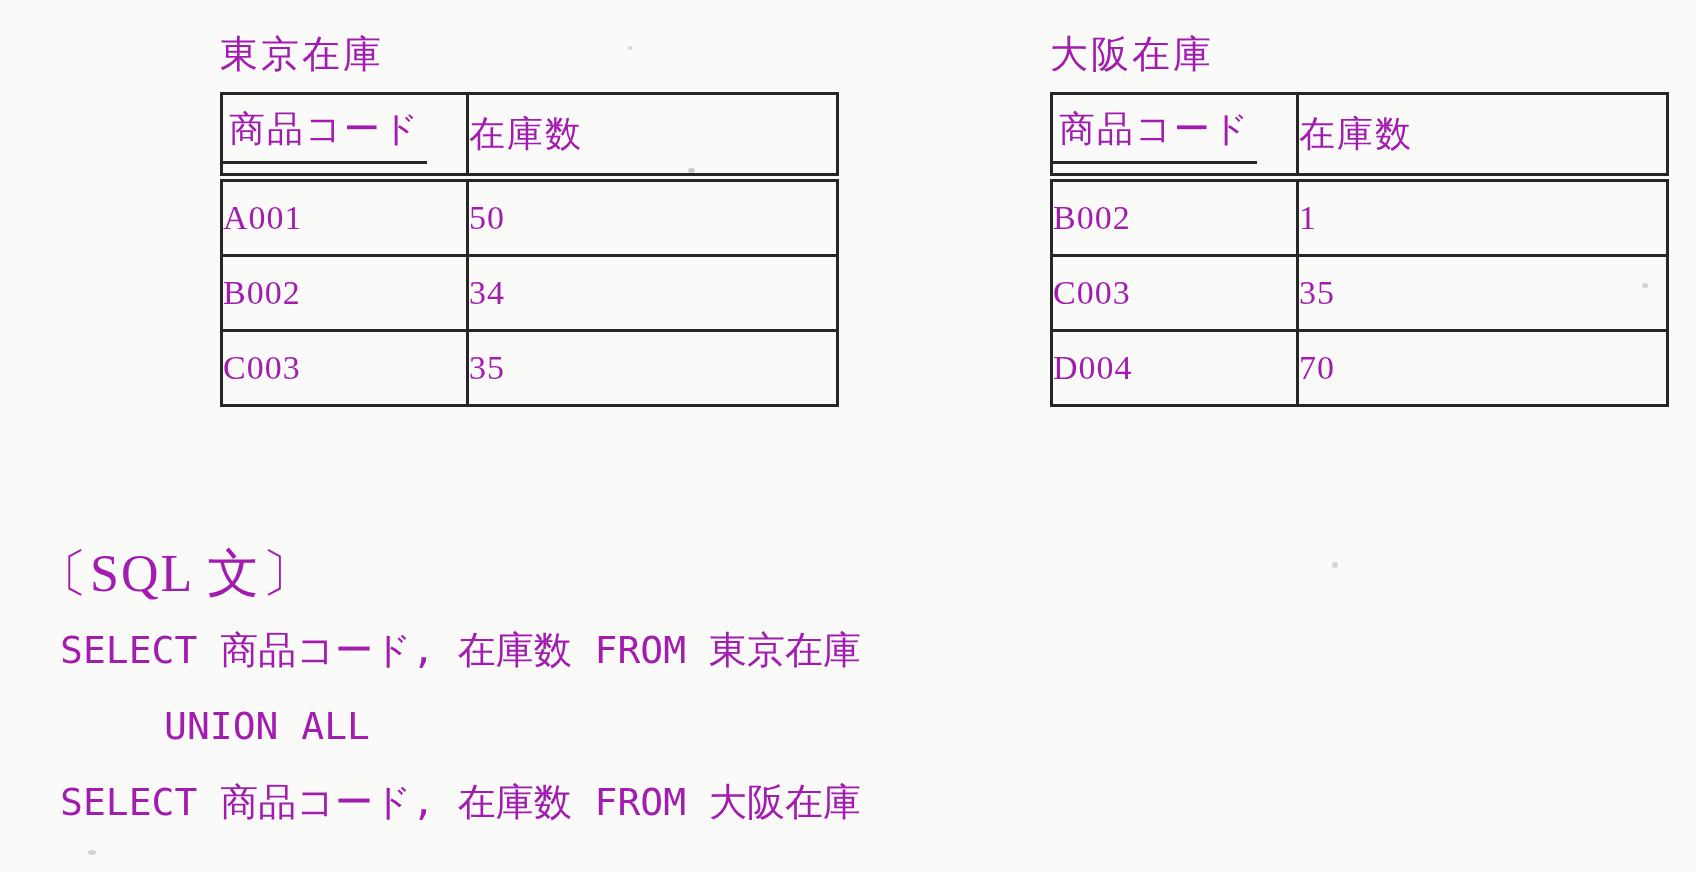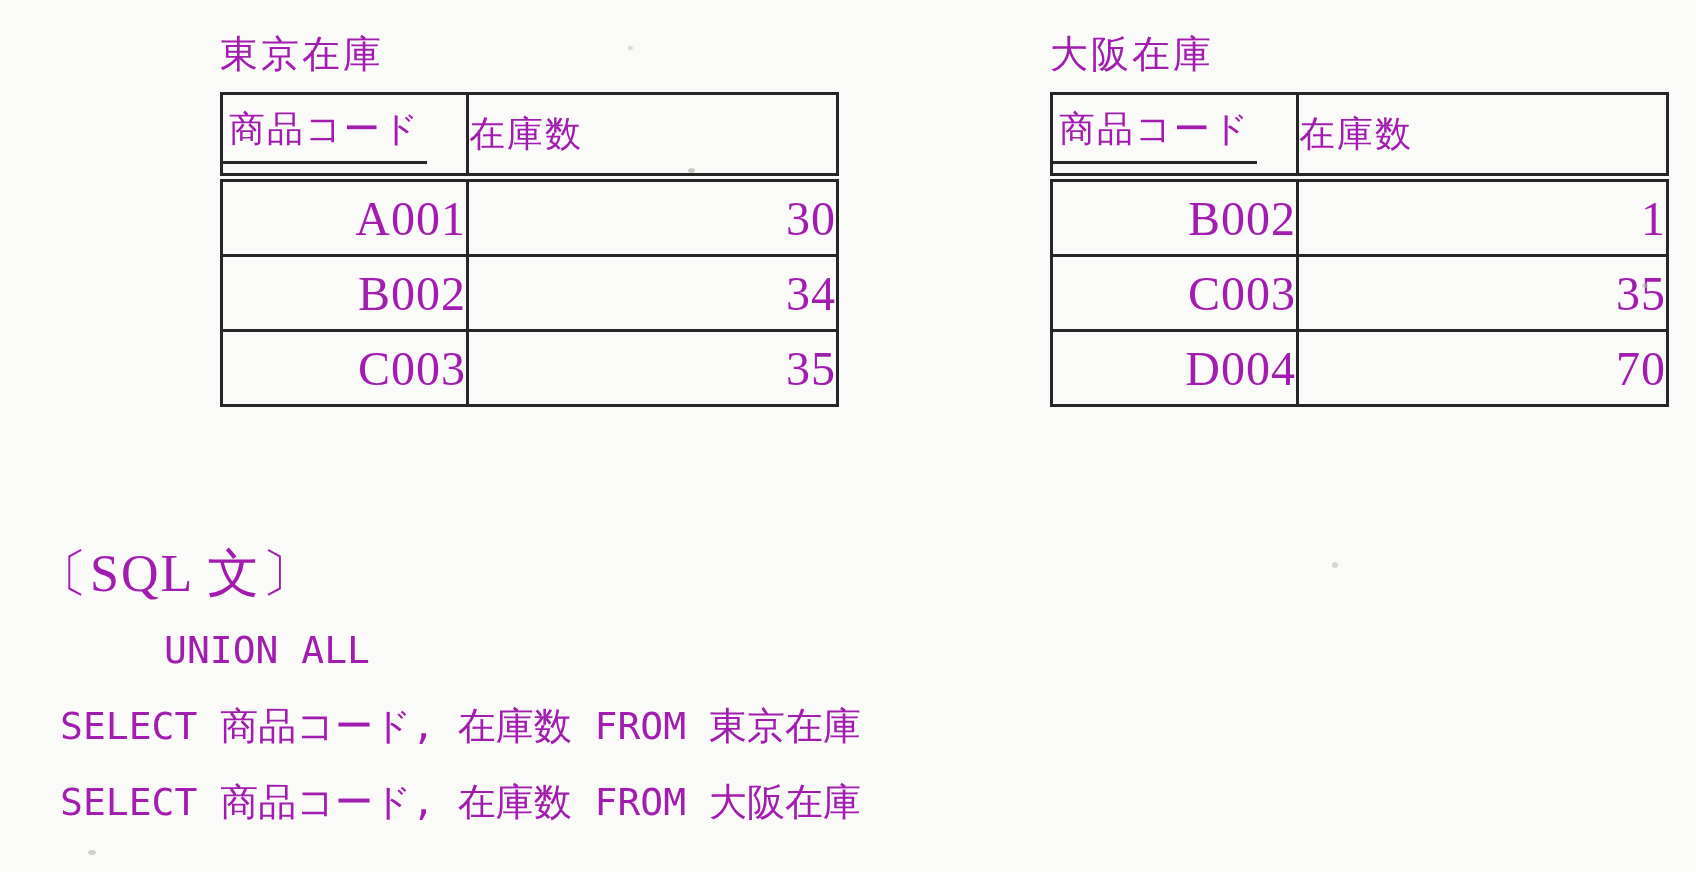--- a/index.html
+++ b/index.html
@@ -38,23 +38,23 @@
     height: 78px;
     font-size: 36px;
     font-weight: normal;
     letter-spacing: 2px;
     text-align: left;
     vertical-align: middle;
     padding: 0;
   }
   table.inv td {
     height: 72px;
-    font-size: 48px;
+    font-size: 34px;
     letter-spacing: 1px;
-    text-align: right;
+    text-align: left;
     vertical-align: middle;
     padding: 0;
   }
   .col-code { width: 246px; }
   .col-qty  { width: 370px; }
 
   .pk-underline {
     display: inline-block;
     border-bottom: 3px solid #262626;
     padding: 0 6px 7px 6px;
@@ -112,21 +112,21 @@
         <tr>
           <th>
             <span class="pk-underline">商品コード</span>
           </th>
           <th>在庫数</th>
         </tr>
       </thead>
       <tbody>
         <tr>
           <td>A001</td>
-          <td>30</td>
+          <td>50</td>
         </tr>
         <tr>
           <td>B002</td>
           <td>34</td>
         </tr>
         <tr>
           <td>C003</td>
           <td>35</td>
         </tr>
       </tbody>
@@ -161,22 +161,22 @@
           <td>D004</td>
           <td>70</td>
         </tr>
       </tbody>
     </table>
   </section>
 
   <div class="sql-heading">〔SQL 文〕</div>
 
   <div class="sql-lines">
+    <div class="sql-line">SELECT 商品コード, 在庫数 FROM 東京在庫</div>
     <div class="sql-line indent">UNION ALL</div>
-    <div class="sql-line">SELECT 商品コード, 在庫数 FROM 東京在庫</div>
     <div class="sql-line">SELECT 商品コード, 在庫数 FROM 大阪在庫</div>
   </div>
 
   <div class="speck s1"></div>
   <div class="speck s2"></div>
   <div class="speck s3"></div>
   <div class="speck s4"></div>
   <div class="speck s5"></div>
 
 </div>

